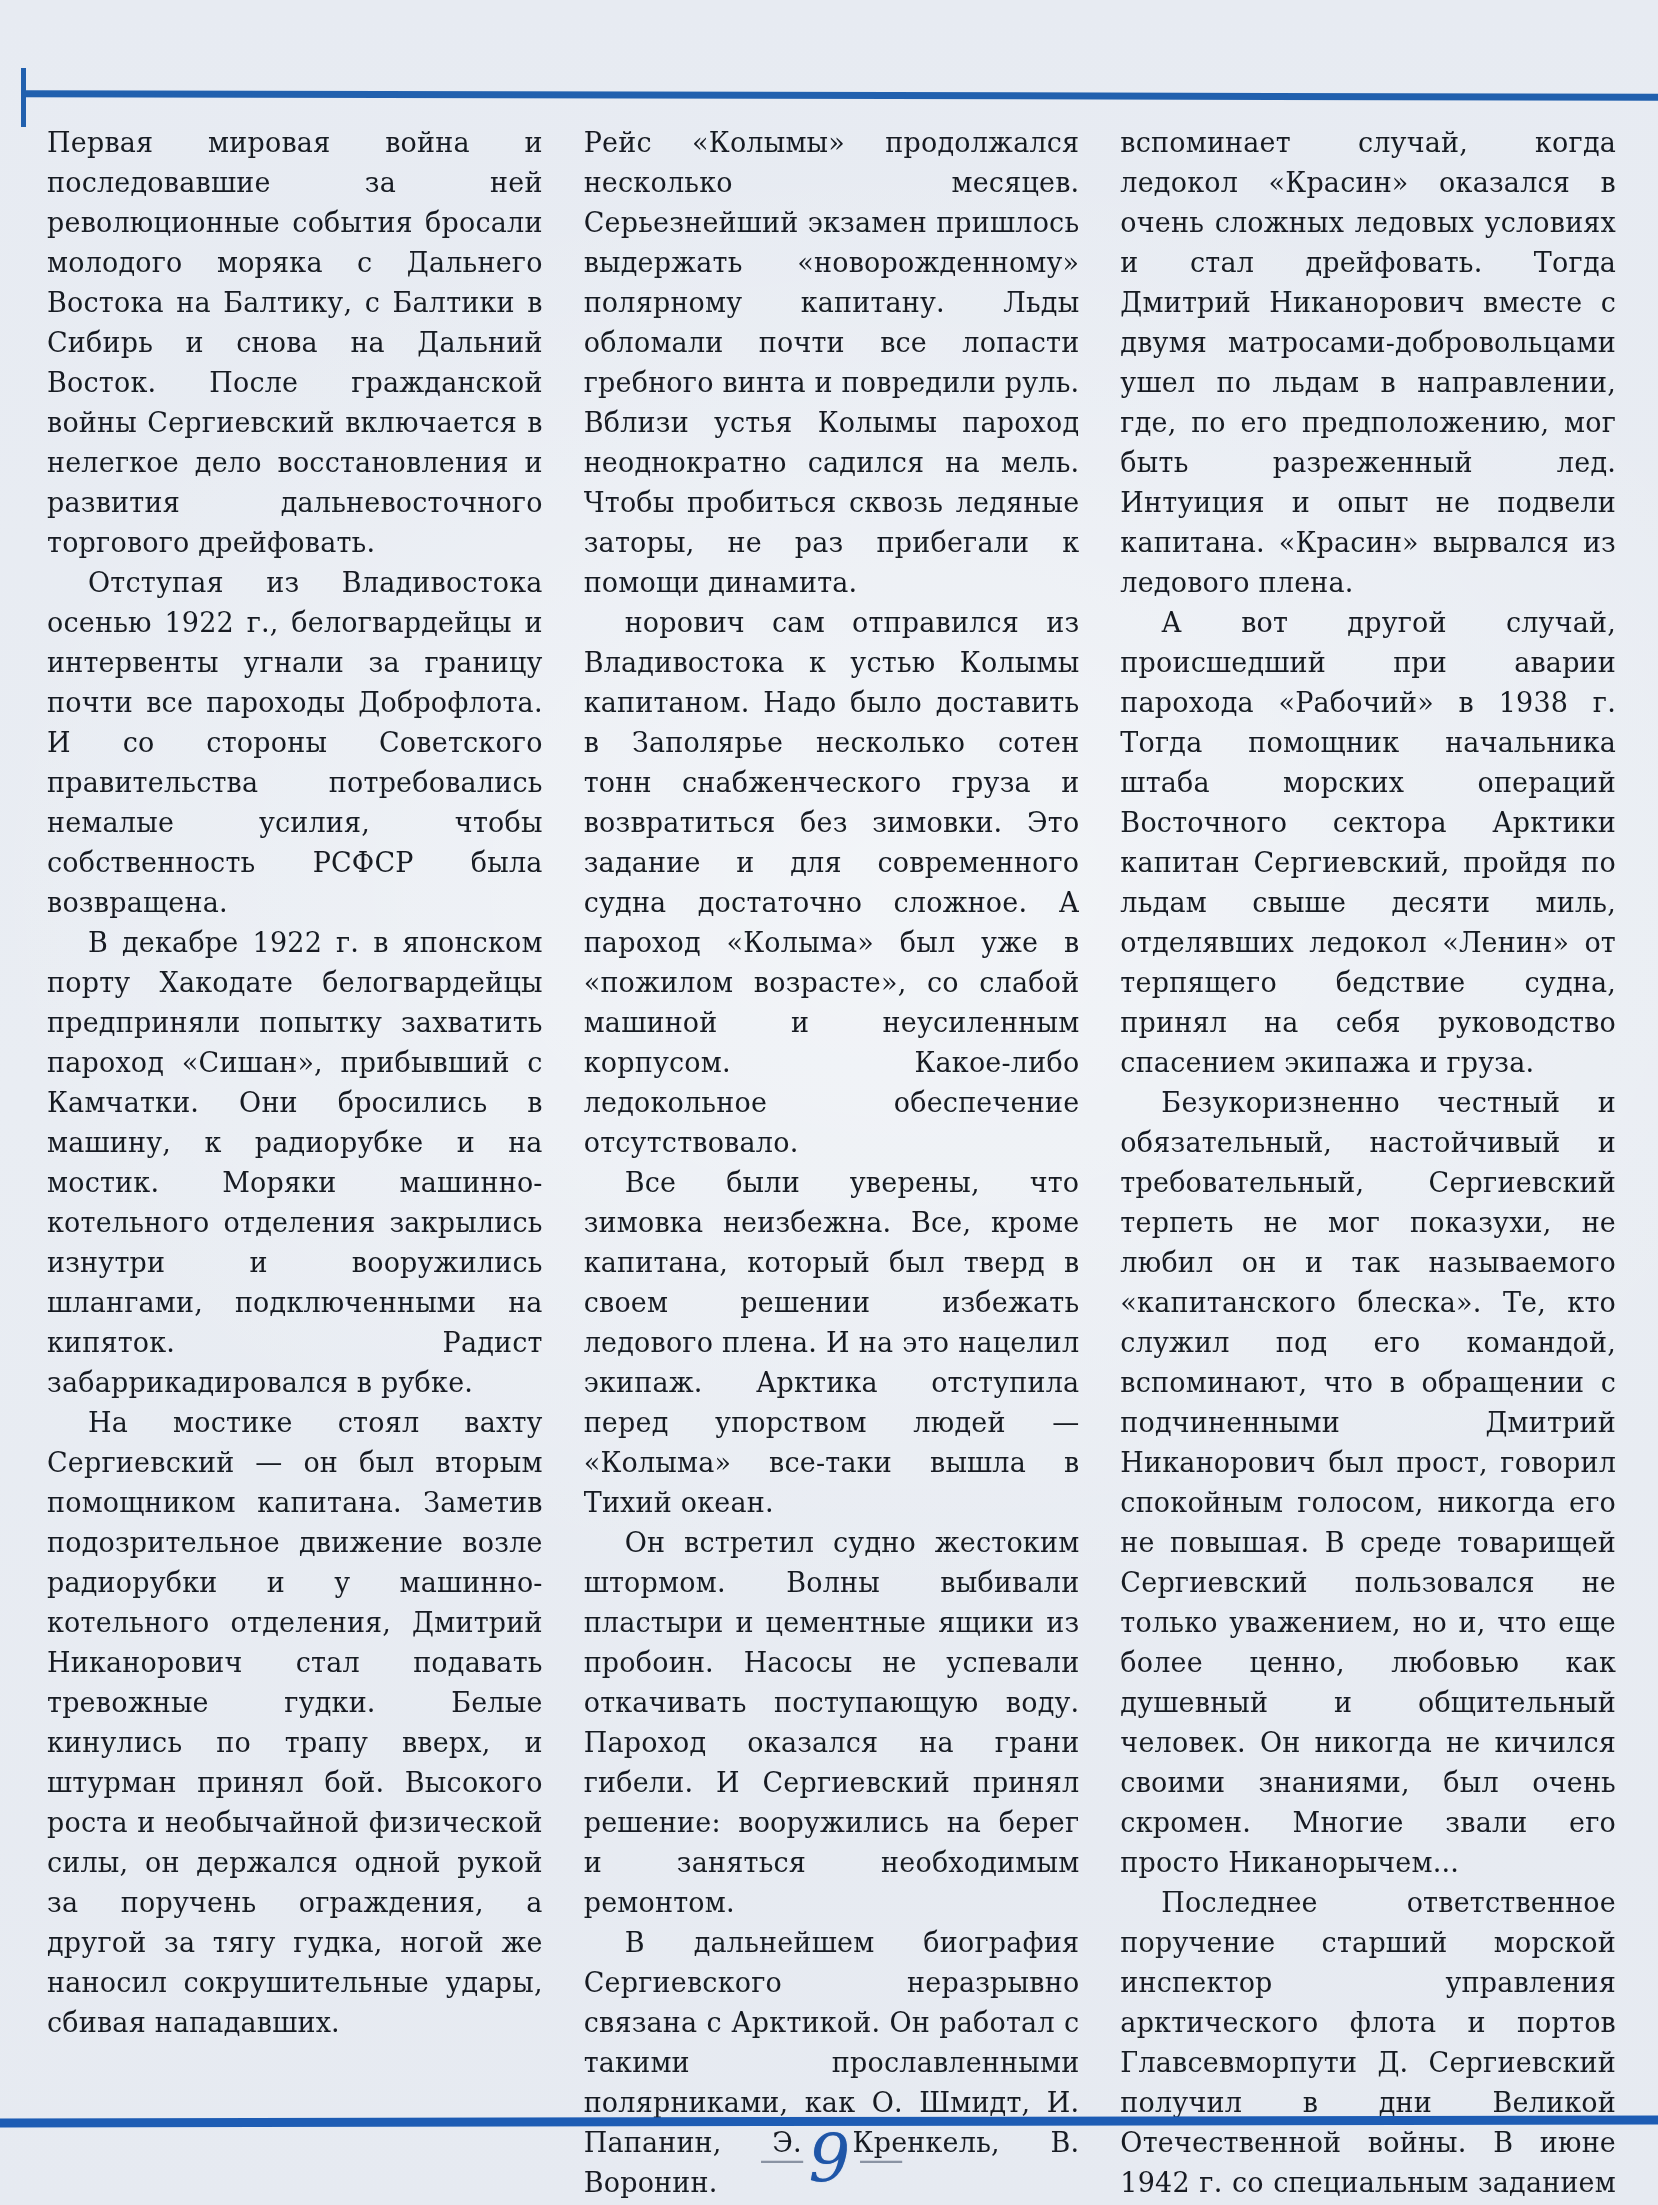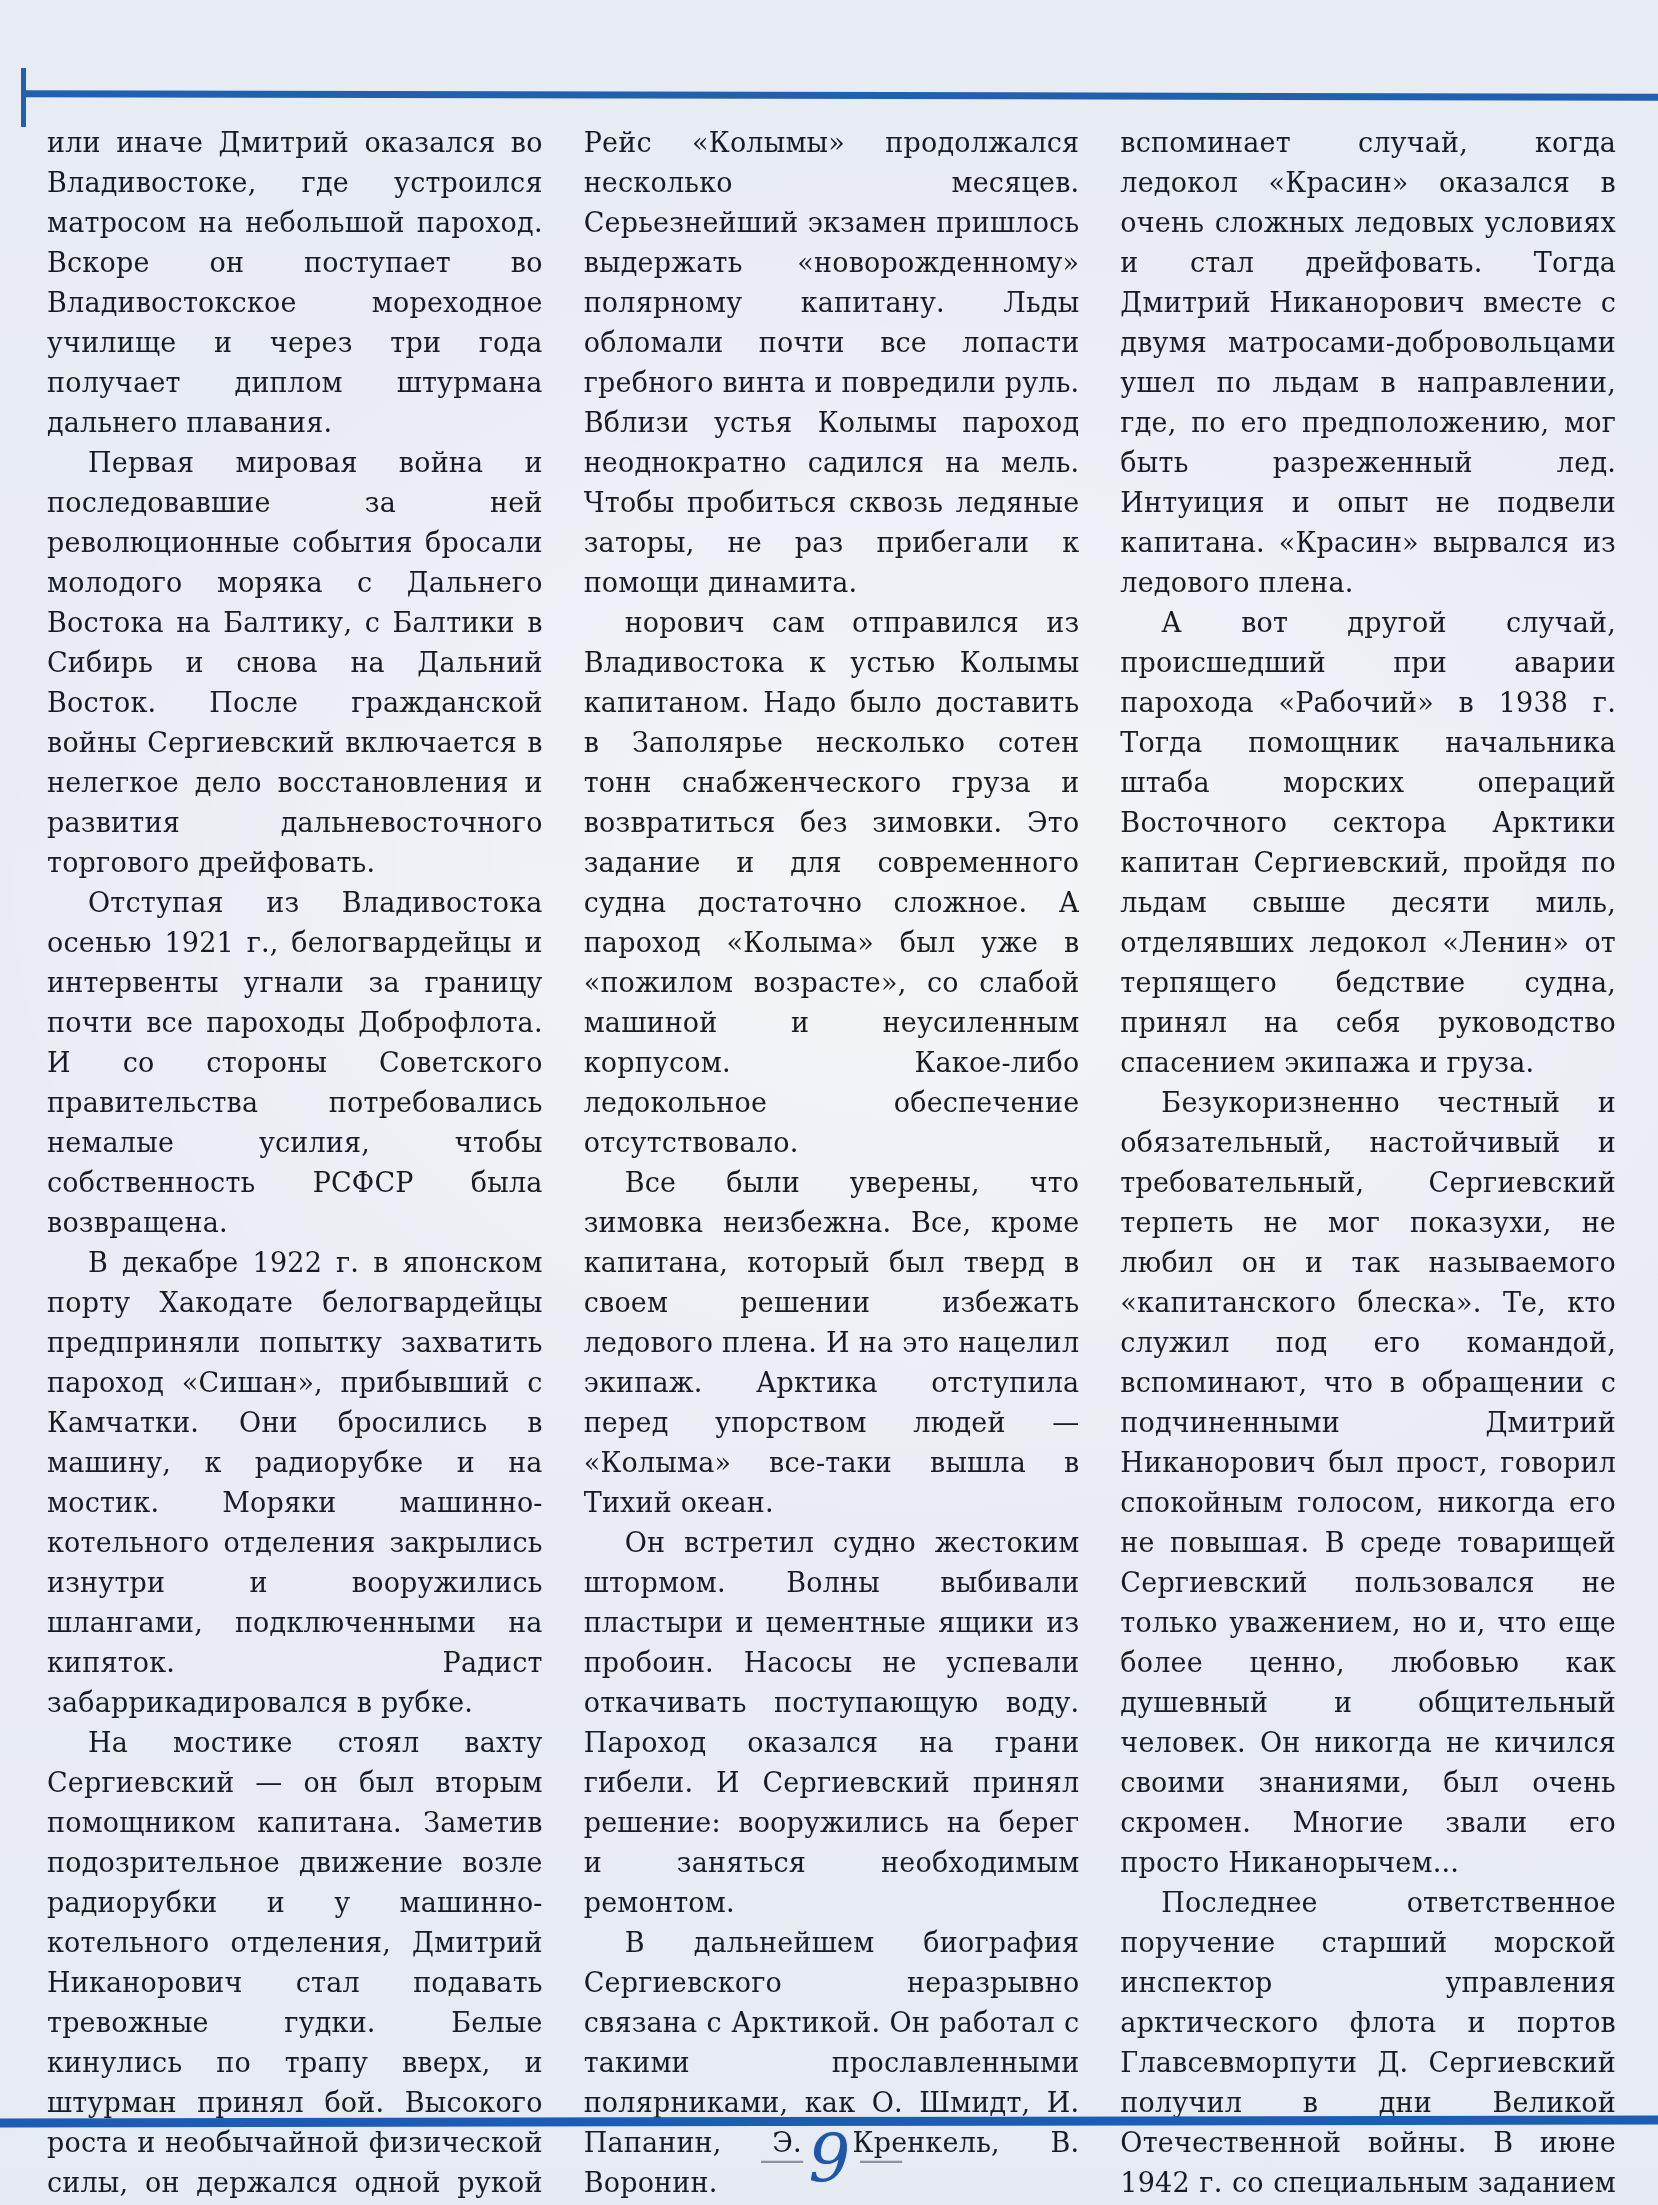--- a/index.html
+++ b/index.html
@@ -92,23 +92,22 @@
 </head>
 <body>
 
 <div class="page">
 
   <div class="top-tick"></div>
   <div class="top-rule"></div>
 
   <div class="columns">
     <div class="col">
-        <p>или иначе Дмитрий оказался во Владивостоке, где устроился матросом на небольшой пароход. Вскоре он поступает во Владивостокское мореходное училище и через три года получает диплом штурмана дальнего плавания.</p>
         <p>Первая мировая война и последовавшие за ней революционные события бросали молодого моряка с Дальнего Востока на Балтику, с Балтики в Сибирь и снова на Дальний Восток. После гражданской войны Сергиевский включается в нелегкое дело восстановления и развития дальневосточного торгового дрейфовать.</p>
-        <p>Отступая из Владивостока осенью 1921 г., белогвардейцы и интервенты угнали за границу почти все пароходы Доброфлота. И со стороны Советского правительства потребовались немалые усилия, чтобы собственность РСФСР была возвращена.</p>
+        <p>Отступая из Владивостока осенью 1922 г., белогвардейцы и интервенты угнали за границу почти все пароходы Доброфлота. И со стороны Советского правительства потребовались немалые усилия, чтобы собственность РСФСР была возвращена.</p>
         <p>В декабре 1922 г. в японском порту Хакодате белогвардейцы предприняли попытку захватить пароход «Сишан», прибывший с Камчатки. Они бросились в машину, к радиорубке и на мостик. Моряки машинно-котельного отделения закрылись изнутри и вооружились шлангами, подключенными на кипяток. Радист забаррикадировался в рубке.</p>
         <p>На мостике стоял вахту Сергиевский — он был вторым помощником капитана. Заметив подозрительное движение возле радиорубки и у машинно-котельного отделения, Дмитрий Никанорович стал подавать тревожные гудки. Белые кинулись по трапу вверх, и штурман принял бой. Высокого роста и необычайной физической силы, он держался одной рукой за поручень ограждения, а другой за тягу гудка, ногой же наносил сокрушительные удары, сбивая нападавших.</p>
       </div>
     <div class="col">
         <p>Рейс «Колымы» продолжался несколько месяцев. Серьезнейший экзамен пришлось выдержать «новорожденному» полярному капитану. Льды обломали почти все лопасти гребного винта и повредили руль. Вблизи устья Колымы пароход неоднократно садился на мель. Чтобы пробиться сквозь ледяные заторы, не раз прибегали к помощи динамита.</p>
         <p>норович сам отправился из Владивостока к устью Колымы капитаном. Надо было доставить в Заполярье несколько сотен тонн снабженческого груза и возвратиться без зимовки. Это задание и для современного судна достаточно сложное. А пароход «Колыма» был уже в «пожилом возрасте», со слабой машиной и неусиленным корпусом. Какое-либо ледокольное обеспечение отсутствовало.</p>
         <p>Все были уверены, что зимовка неизбежна. Все, кроме капитана, который был тверд в своем решении избежать ледового плена. И на это нацелил экипаж. Арктика отступила перед упорством людей — «Колыма» все-таки вышла в Тихий океан.</p>
         <p>Он встретил судно жестоким штормом. Волны выбивали пластыри и цементные ящики из пробоин. Насосы не успевали откачивать поступающую воду. Пароход оказался на грани гибели. И Сергиевский принял решение: вооружились на берег и заняться необходимым ремонтом.</p>
         <p>В дальнейшем биография Сергиевского неразрывно связана с Арктикой. Он работал с такими прославленными полярниками, как О. Шмидт, И. Папанин, Э. Кренкель, В. Воронин.</p>
       </div>

